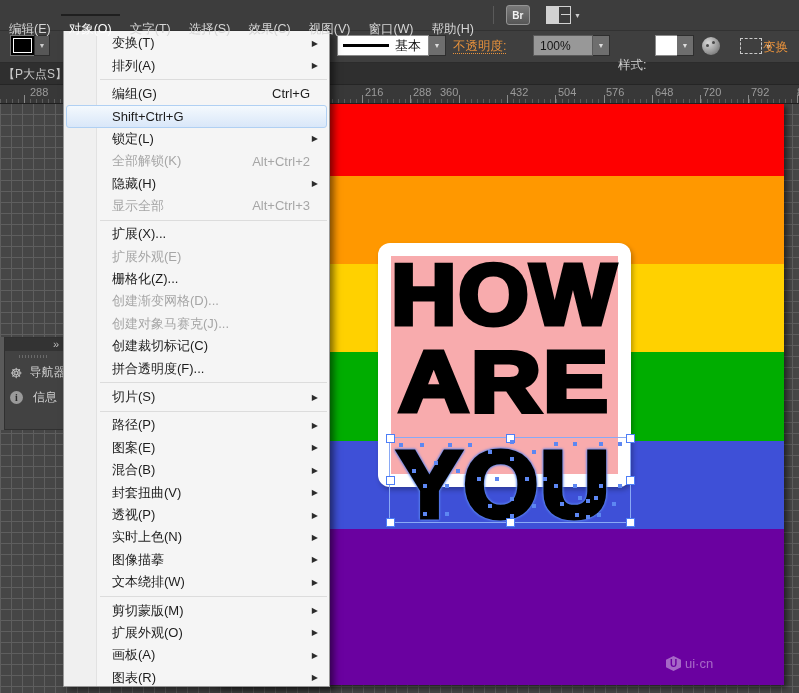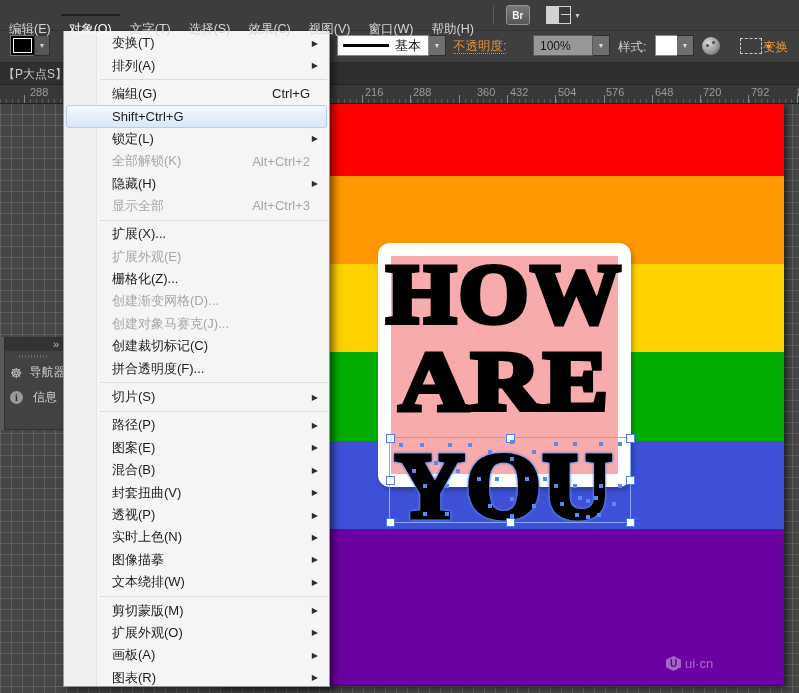--- a/index.html
+++ b/index.html
@@ -33,21 +33,21 @@
                 display:flex;align-items:center;justify-content:center;font-size:7px;color:#ccc;}
   .stroke-combo{left:337px;top:5px;width:92px;height:21px;background:#fff;border:1px solid #8a8a8a;
                 display:flex;align-items:center;padding:0 5px;box-sizing:border-box;}
   .stroke-line{display:inline-block;width:46px;height:3px;background:#000;margin-right:6px;}
   .stroke-text{font-size:13px;color:#111;}
   .combo-btn{width:17px;height:21px;background:#6e6e6e;border:1px solid #2e2e2e;border-left:none;
              display:flex;align-items:center;justify-content:center;font-size:7px;color:#ddd;box-sizing:border-box;}
   .opacity-label{left:453px;top:9px;font-size:12.5px;color:#e8923c;border-bottom:1px dotted #e8923c;line-height:14px;}
   .opacity-combo{left:533px;top:5px;width:60px;height:21px;background:#989898;border:1px solid #5a5a5a;
                  box-sizing:border-box;display:flex;align-items:center;padding-left:6px;font-size:12px;color:#151515;}
-  .style-label{left:618px;top:9px;font-size:12.5px;color:#cfcfcf;}
+  .style-label{left:618px;top:27px;font-size:12.5px;color:#cfcfcf;}
   .style-swatch{left:655px;top:5px;width:22px;height:19px;background:#fff;border:1px solid #8a8a8a;}
   .sphere{left:702px;top:7px;width:18px;height:18px;border-radius:50%;
           background:radial-gradient(circle at 35% 32%,#d8d8d8,#9a9a9a 55%,#5c5c5c);}
   .sphere::before{content:"";position:absolute;left:4px;top:7px;width:3px;height:3px;border-radius:50%;background:#4a4a4a;}
   .sphere::after{content:"";position:absolute;left:10px;top:4px;width:3px;height:3px;border-radius:50%;background:#4a4a4a;}
   .dash-wrap{left:740px;top:8px;display:flex;align-items:center;}
   .dash-icon{width:20px;height:14px;border:1px dashed #c9c9c9;}
   .transform-label{left:763px;top:9px;font-size:12.5px;color:#e8923c;}
 
   
@@ -72,21 +72,21 @@
               background-color:#464646;
               background-image:linear-gradient(#5e5e5e 1px,transparent 1px),
                                linear-gradient(90deg,#5e5e5e 1px,transparent 1px);
               background-size:11px 11px;}
   #artboard{position:absolute;left:217px;top:103px;width:567px;height:582px;z-index:2;
             display:flex;flex-direction:column;box-shadow:3px 3px 6px rgba(0,0,0,.55);}
   .stripe{width:100%;}
 
   
   #card{position:absolute;left:378px;top:243px;width:253px;height:244px;background:#fff;
-        border-radius:12px;z-index:3;box-shadow:2px 3px 5px rgba(0,0,0,.28);font-family:Liberation Serif, serif;}
+        border-radius:12px;z-index:3;box-shadow:2px 3px 5px rgba(0,0,0,.28);}
   #card-pink{position:absolute;left:13px;top:13px;right:13px;bottom:13px;background:#f8abad;}
   .card-line{position:absolute;left:0;right:0;text-align:center;font-weight:bold;color:#000;
              -webkit-text-stroke:5px #000;letter-spacing:2px;white-space:nowrap;}
   #line-how{top:9px;font-size:85px;line-height:85px;transform:scaleX(1.06);}
   #line-are{top:96px;font-size:85px;line-height:85px;transform:scaleX(1.14);}
   #line-you{top:195px;font-size:94px;line-height:94px;transform:scaleX(1.02);
             filter:drop-shadow(0 0 1px #5b87f2) drop-shadow(0 0 1px #5b87f2);}
 
   
   #selection-box{position:absolute;left:389px;top:437px;width:240px;height:84px;z-index:6;
@@ -228,21 +228,21 @@
           <span class="info-circle">i</span>
         </span>
       <span class="panel-label">信息</span>
     </div>
   </div>
 
   <div id="ruler">
       <span class="ruler-num" style="left: 30px;">288</span>
       <span class="ruler-num" style="left: 365px;">216</span>
       <span class="ruler-num" style="left: 413px;">288</span>
-      <span class="ruler-num" style="left: 477px; text-align: right;">360</span>
+      <span class="ruler-num" style="left: 440px; text-align: right;">360</span>
       <span class="ruler-num" style="left: 510px;">432</span>
       <span class="ruler-num" style="left: 558px;">504</span>
       <span class="ruler-num" style="left: 606px;">576</span>
       <span class="ruler-num" style="left: 655px;">648</span>
       <span class="ruler-num" style="left: 703px;">720</span>
       <span class="ruler-num" style="left: 751px;">792</span>
       <span class="ruler-num" style="left: 797px;">864</span>
     </div>
 
   <div id="tabstrip">

